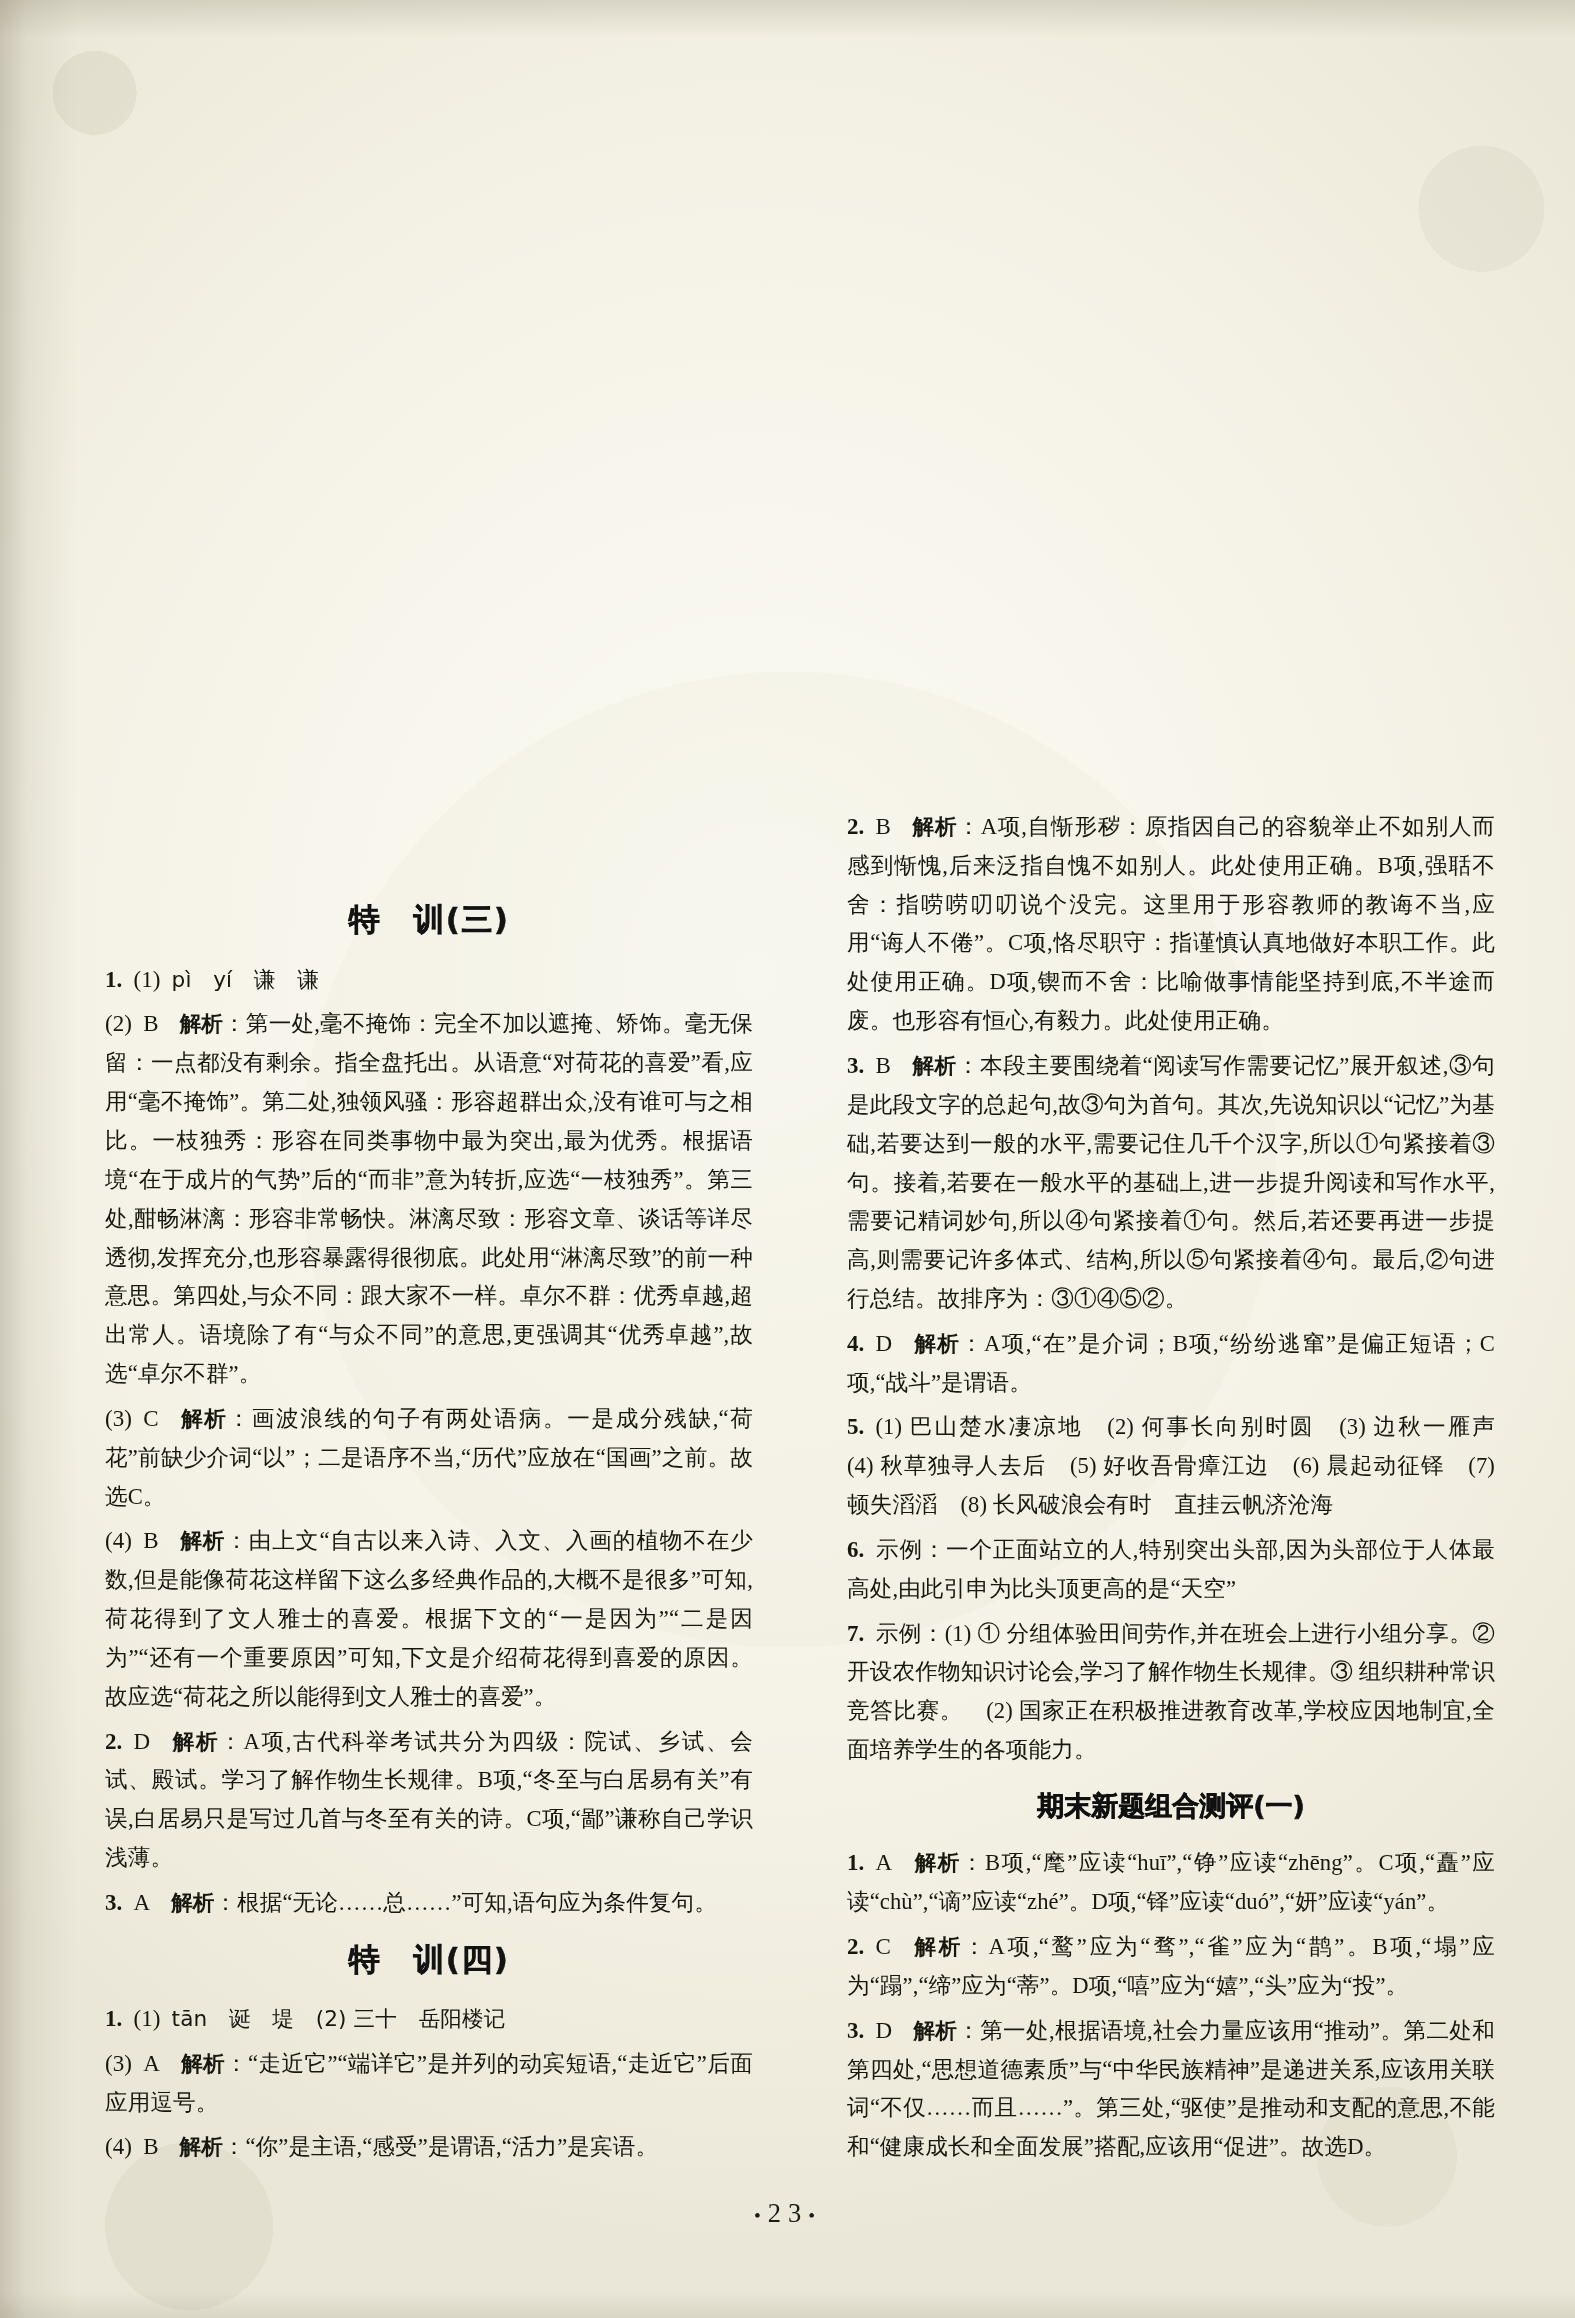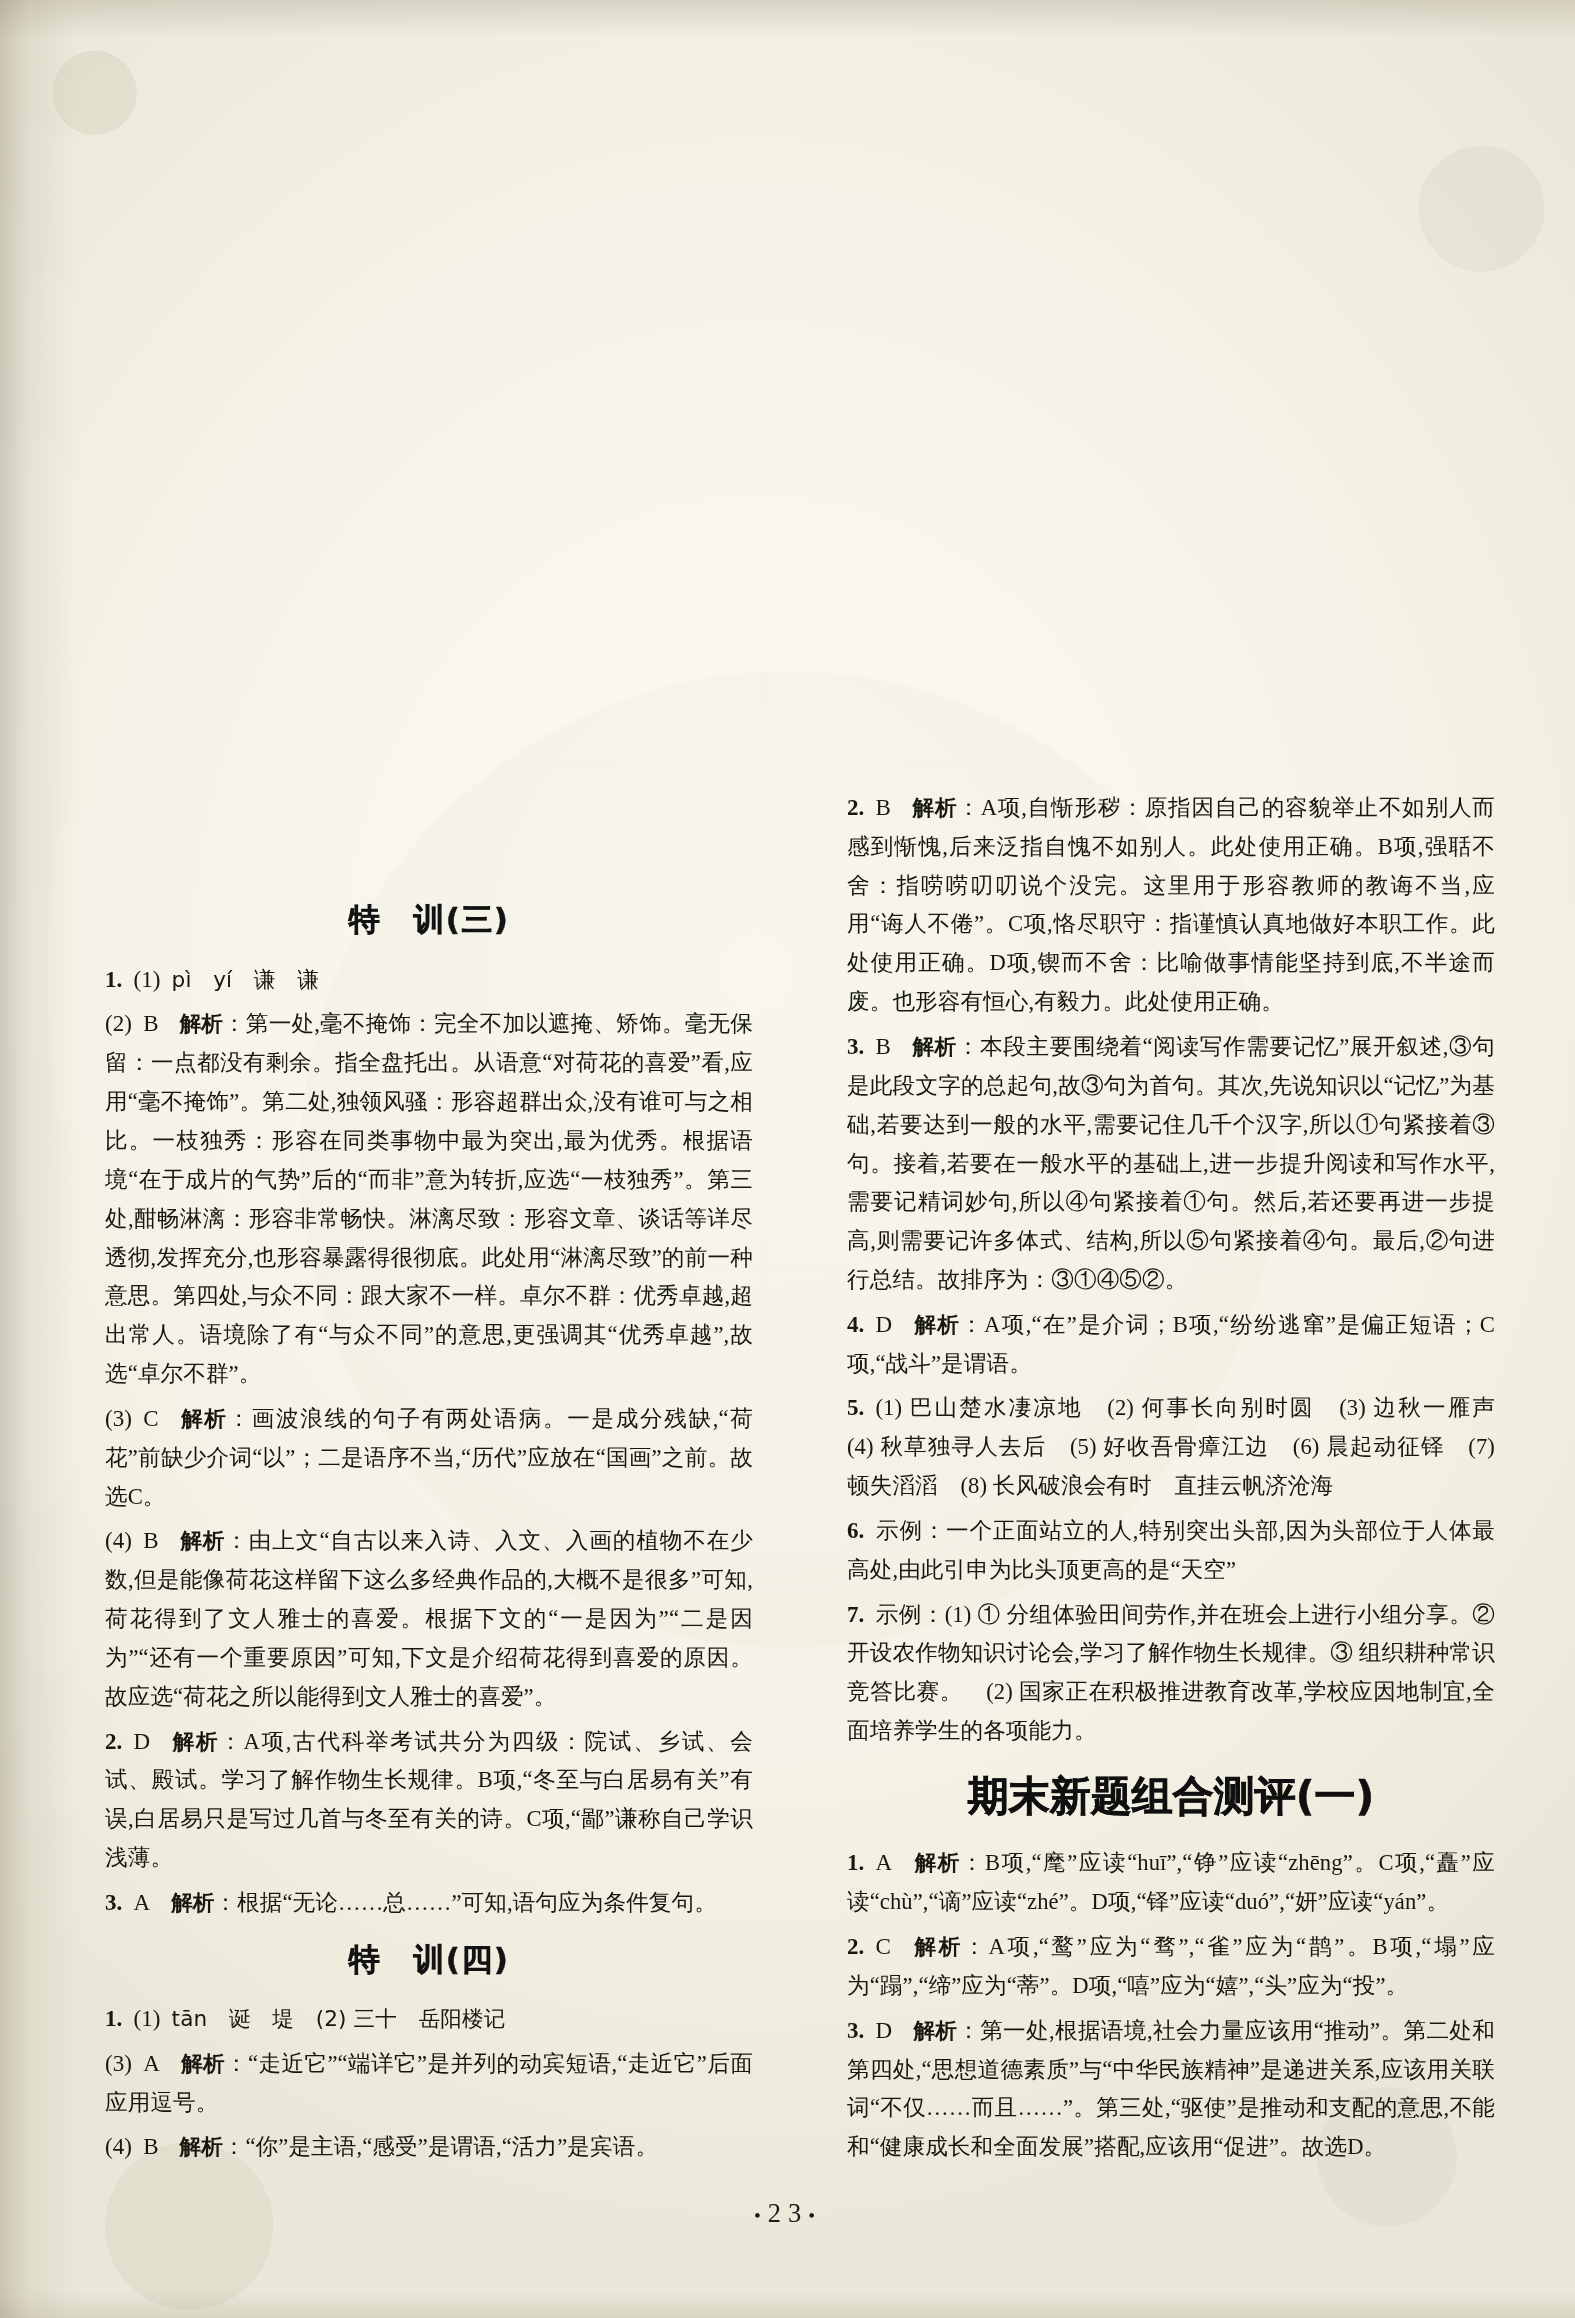--- a/index.html
+++ b/index.html
@@ -97,21 +97,21 @@
     margin: 7px 0 21px 0;
     line-height: 1.2;
     -webkit-text-stroke: 0.5px #131313;
   }
   .sec-title.tight { margin-top: 18px; }
 
   .sec-title-big {
     text-align: center;
     font-family: "DejaVu Sans", sans-serif;
     font-weight: bold;
-    font-size: 41px;
+    font-size: 27px;
     letter-spacing: 0px;
     color: #101010;
     margin: 18px 0 19.5px 0;
     -webkit-text-stroke: 0.6px #101010;
   }
 
   .item {
     font-size: 22.6px;
     line-height: 1.72;
     color: #17170f;

